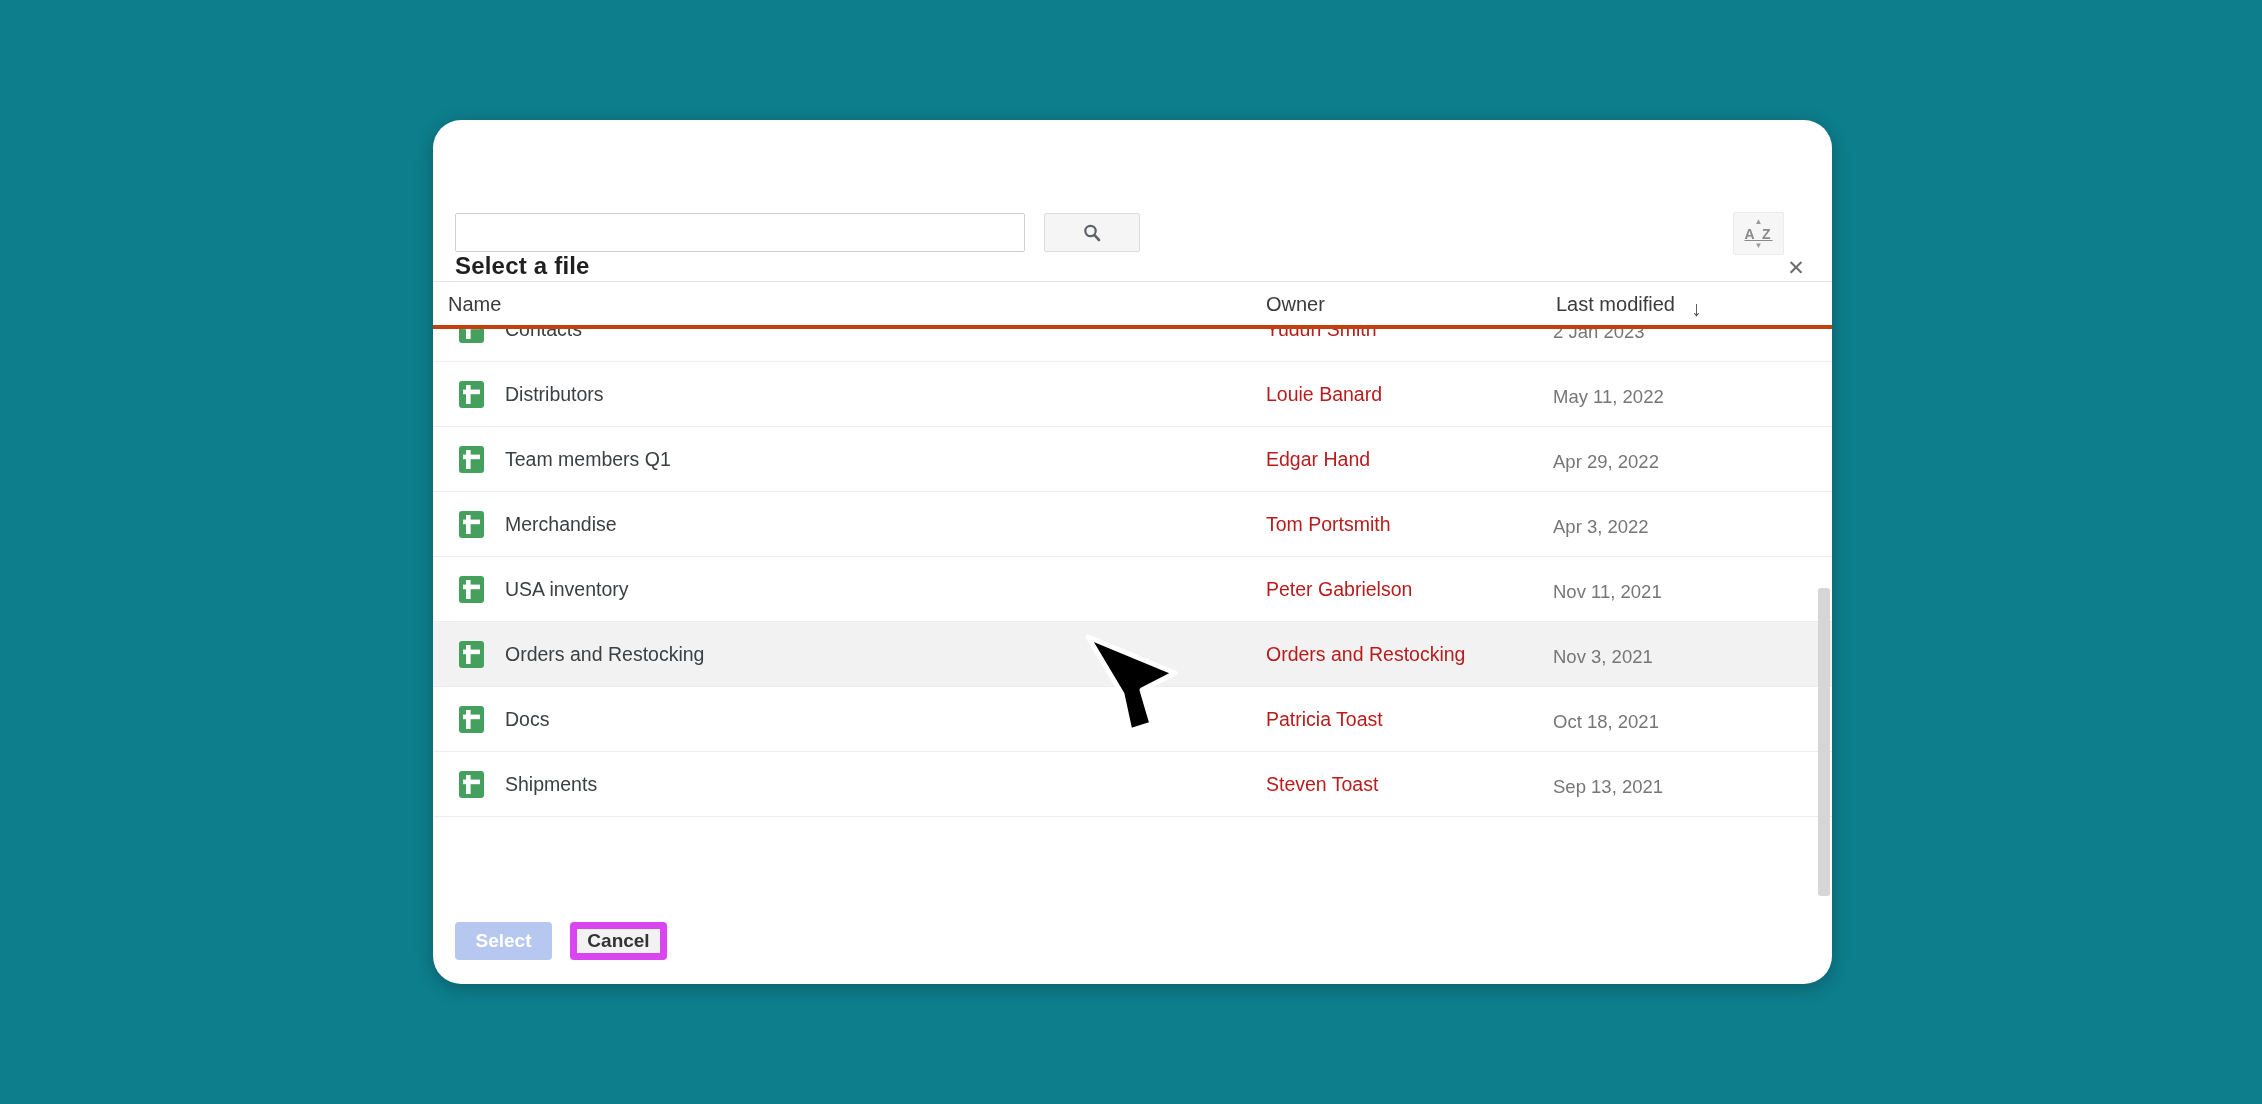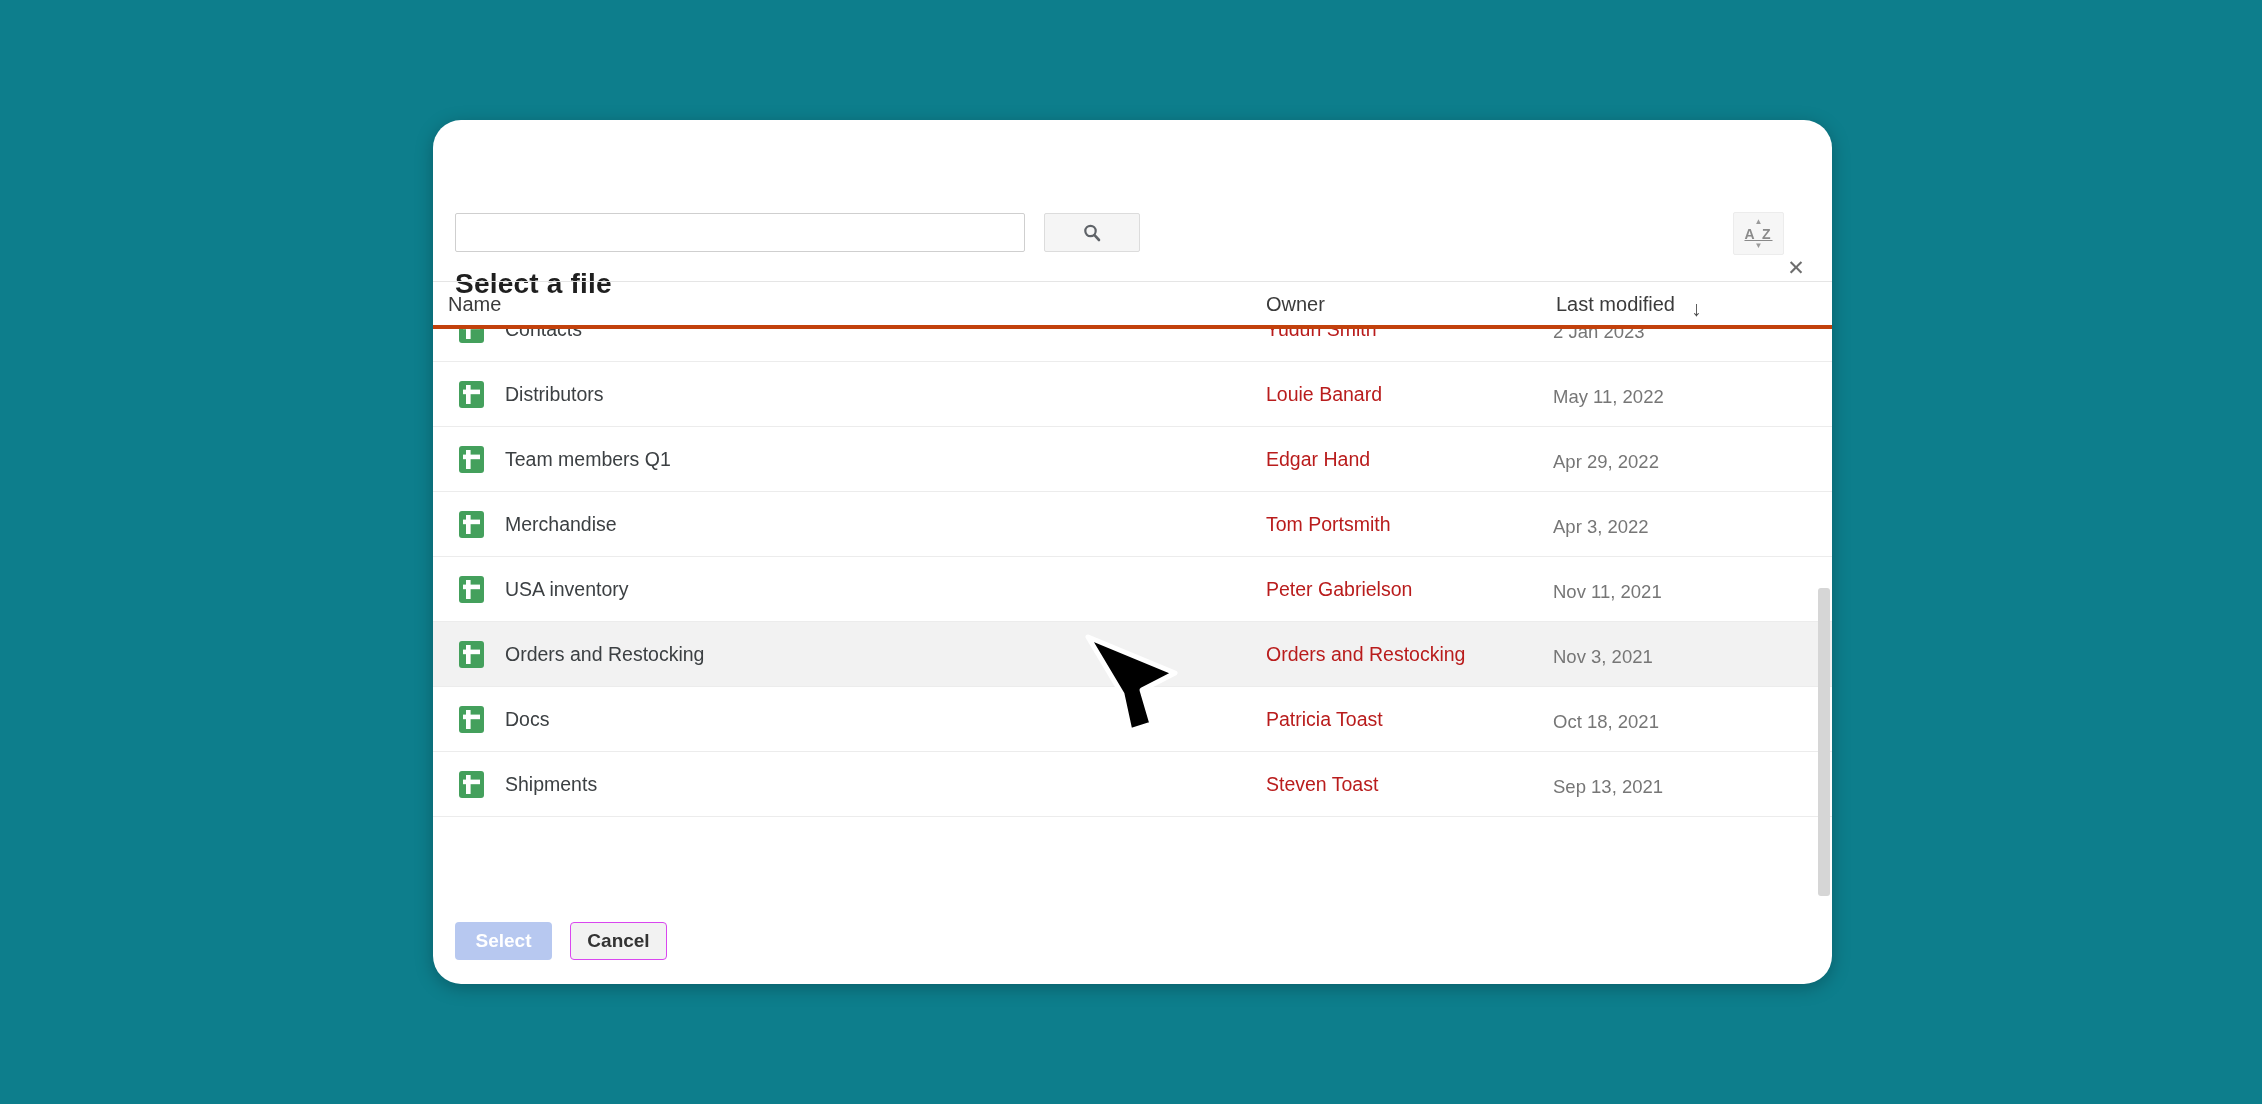--- a/index.html
+++ b/index.html
@@ -8,22 +8,22 @@
     font-family:"Liberation Sans", sans-serif;
     background:var(--bg-teal,#0d7e8c);
     position:relative;
   }
   .dialog {
     position:absolute; left:433px; top:120px; width:1399px; height:864px;
     background:#ffffff; border-radius:28px;
     box-shadow:0 4px 18px rgba(0,0,0,0.25);
   }
   .dialog-title {
-    position:absolute; left:22px; top:134px_; top:132px; font-size:28px; font-weight:600;
-    color:#1f1f1f; letter-spacing:0.2px;margin-top:16px;
+    position:absolute; left:22px; top:134px_; top:132px; font-size:24px; font-weight:600;
+    color:#1f1f1f; letter-spacing:0.2px;
   }
   .close-btn {
     position:absolute; right:16px; top:128px_; top:128px; width:40px; height:40px;
     background:none; border:none; font-size:21px; color:#6e6e6e; cursor:pointer;
     line-height:40px; text-align:center;
   }
   .search-input {
     position:absolute; left:22px; top:93px; width:570px; height:39px;
     border:1px solid #cfcfcf; border-radius:2px; background:#fff;
     font-size:19px; padding:0 10px; color:#333;
@@ -77,21 +77,21 @@
     background:#d6d6d6; border-radius:3px;
   }
   .btn-select {
     position:absolute; left:22px; top:802px; width:97px; height:38px;
     background:var(--select-bg,#b7c8f0); border:none; border-radius:4px;
     color:#ffffff; font-weight:bold; font-size:19px; cursor:default;
     font-family:"Liberation Sans", sans-serif;
   }
   .btn-cancel {
     position:absolute; left:137px; top:802px; width:97px; height:38px;
-    background:#f2f2f2; border:1px solid #d946ef; border-radius:4px;
+    background:#f2f2f2; border:7px solid #d946ef; border-radius:4px;
     color:#333333; font-weight:bold; font-size:19px; cursor:pointer;
     font-family:"Liberation Sans", sans-serif;
   }
   .cursor-svg { position:absolute; left:1078px; top:632px; pointer-events:none; }
 </style>
 </head>
 <body>
 
 <div class="dialog">
 

